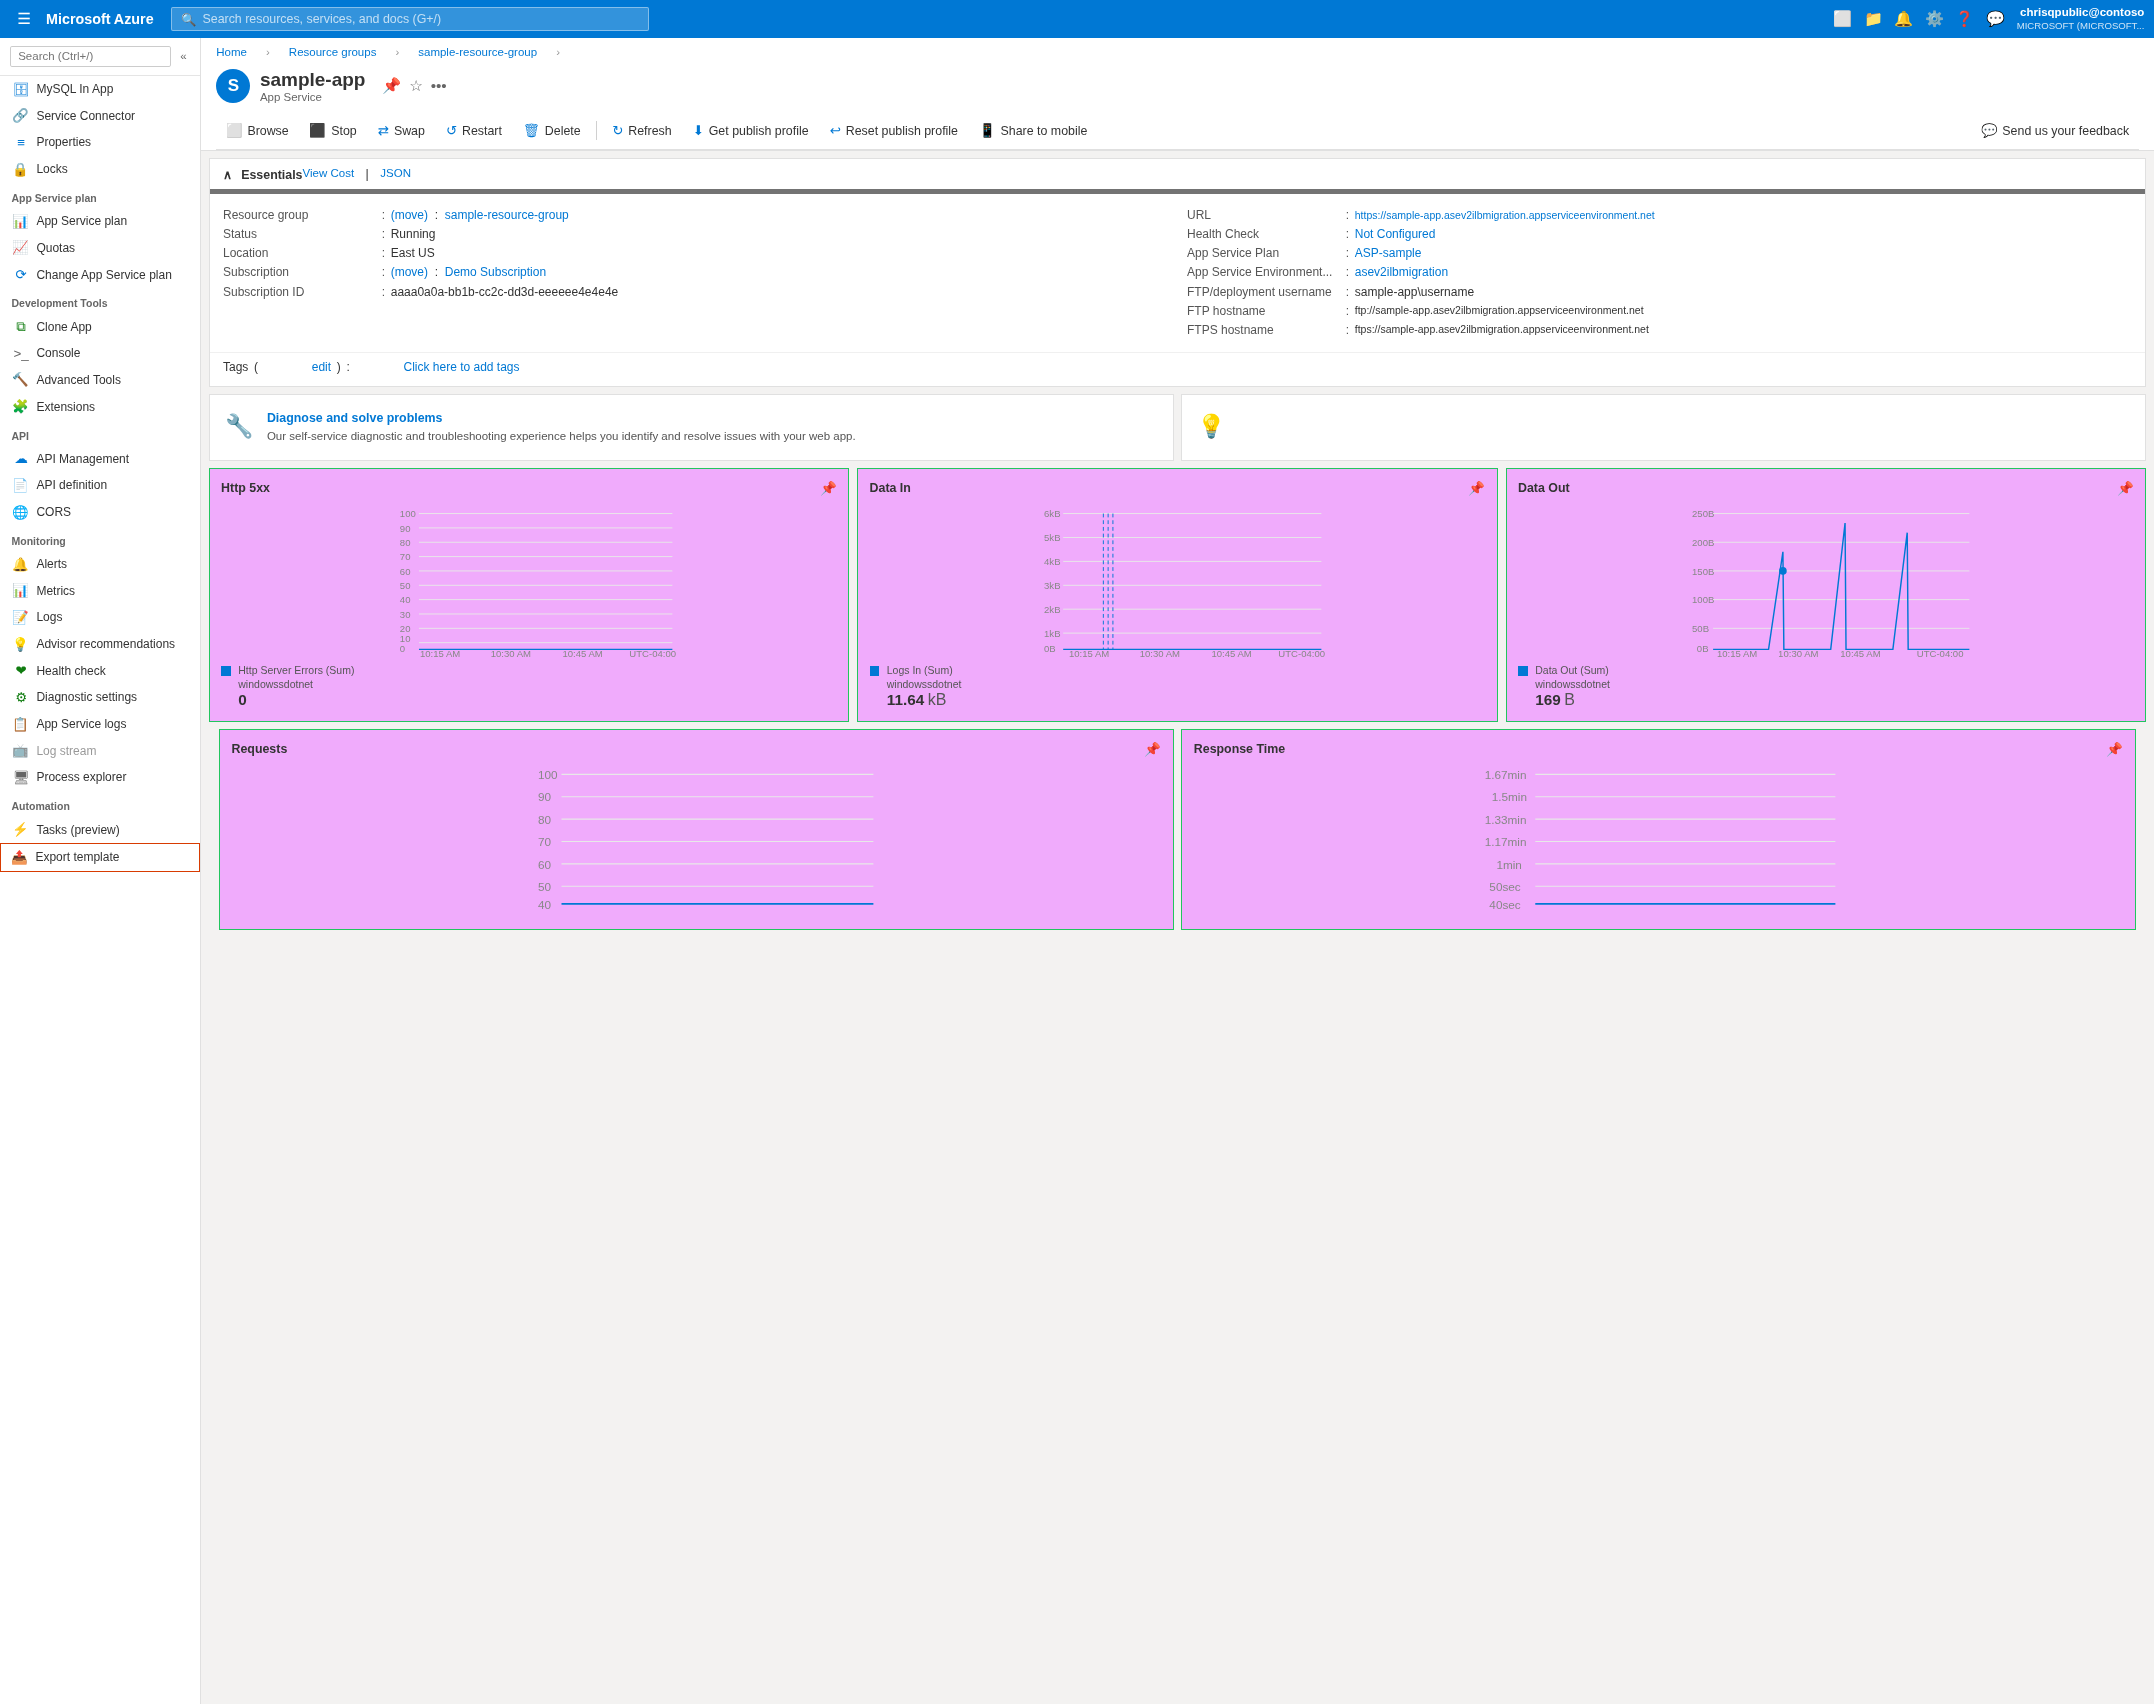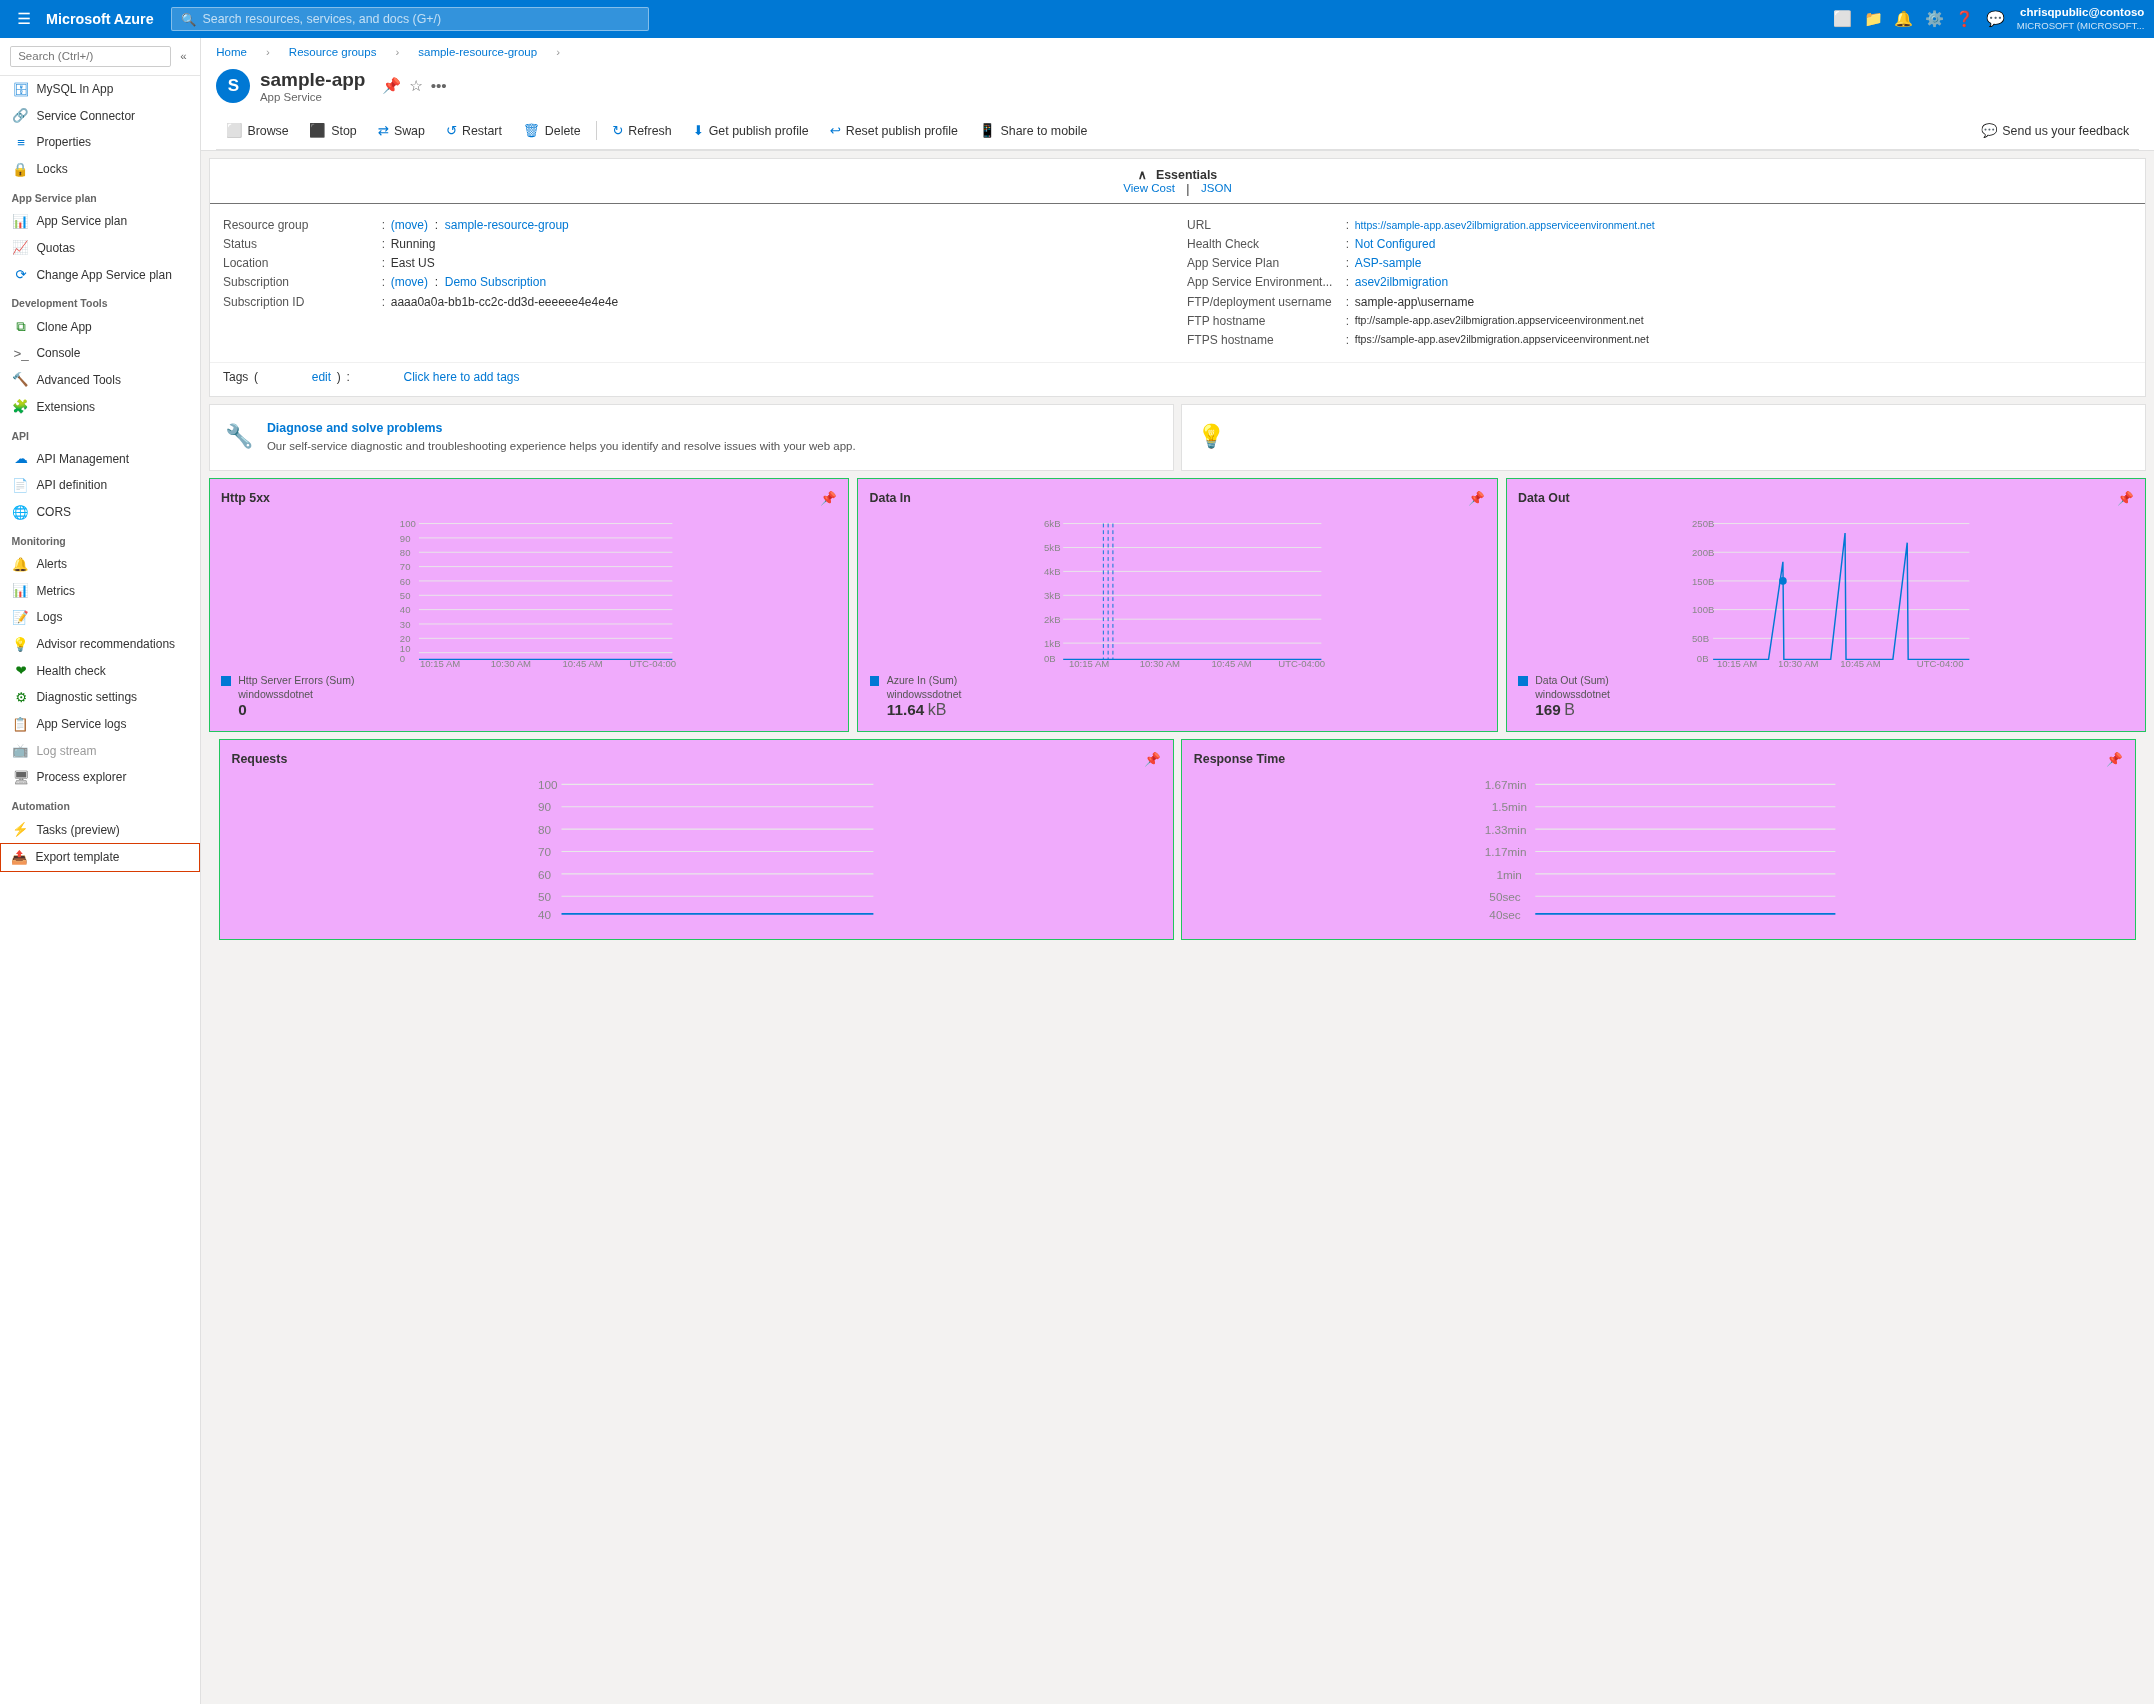--- a/index.html
+++ b/index.html
@@ -178,24 +178,23 @@
     .essentials-section {
       background: #fff;
       margin: 7.6px;
       border: 1px solid #e0e0e0;
     }
     .essentials-header {
       display: flex;
       align-items: center;
       justify-content: flex-start;
       padding: 7.6px 13.4px;
-      border-bottom: 1px solid #737373;
+      border-bottom: 5px solid #737373;
       font-size: 12.4px;
       font-weight: 600;
-      flex-direction: column;
     }
     .essentials-header .actions { display: flex; gap: 11.5px; font-weight: normal; }
     .essentials-header .actions a { color: #0078d4; text-decoration: none; font-size: 11.5px; }
     .essentials-grid {
       display: grid;
       grid-template-columns: 1fr 1fr;
       padding: 11.5px 13.4px;
       gap: 3.8px 19px;
     }
     .essentials-col { display: flex; flex-direction: column; gap: 0; }
@@ -702,21 +701,21 @@
             <polyline points="40,152 310,152" class="chart-line"></polyline>
             <text x="46" y="160" class="x-axis-label">10:15 AM</text>
             <text x="120" y="160" class="x-axis-label">10:30 AM</text>
             <text x="195" y="160" class="x-axis-label">10:45 AM</text>
             <text x="265" y="160" class="x-axis-label">UTC-04:00</text>
           </svg>
         </div>
         <div class="chart-legend">
           <span class="legend-dot"></span>
           <div>
-            <div class="legend-text">Azure In (Sum)</div>
+            <div class="legend-text">Logs In (Sum)</div>
             <div class="legend-text">windowssdotnet</div>
             <div>
               <span class="legend-value">11.64</span>
               <span class="legend-unit">kB</span>
             </div>
           </div>
         </div>
       </div>
 
       <div class="chart-card">

